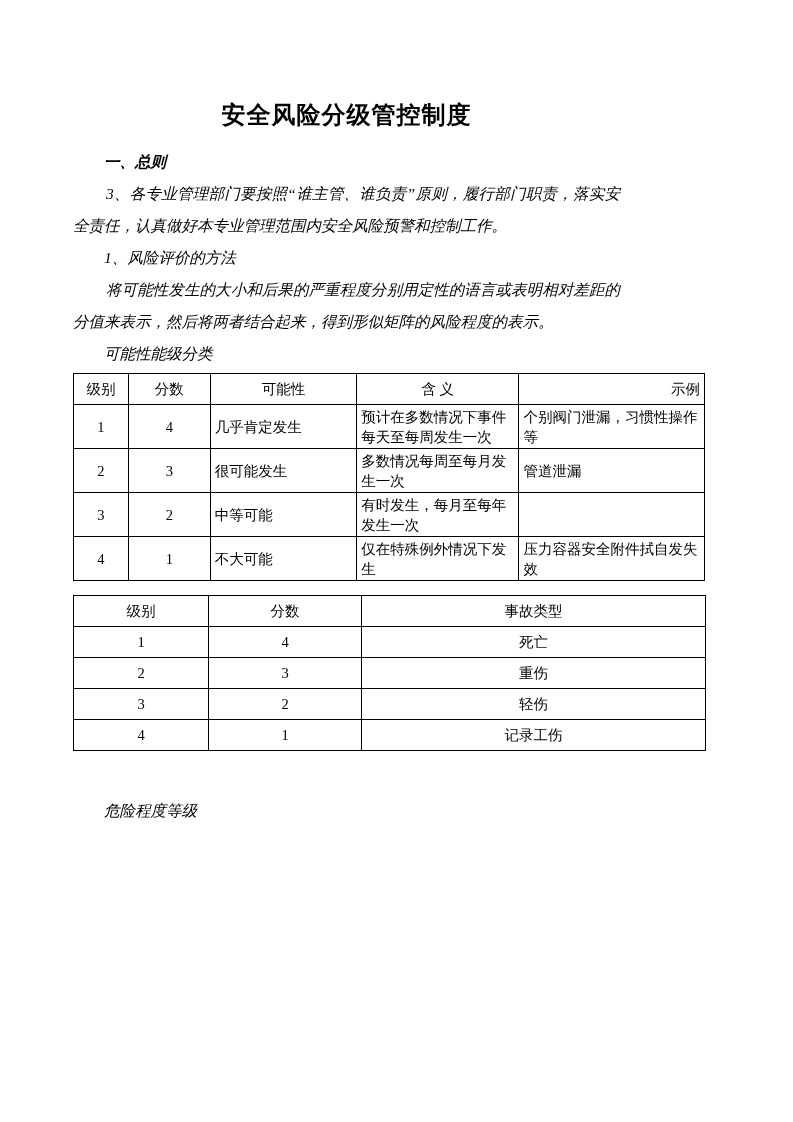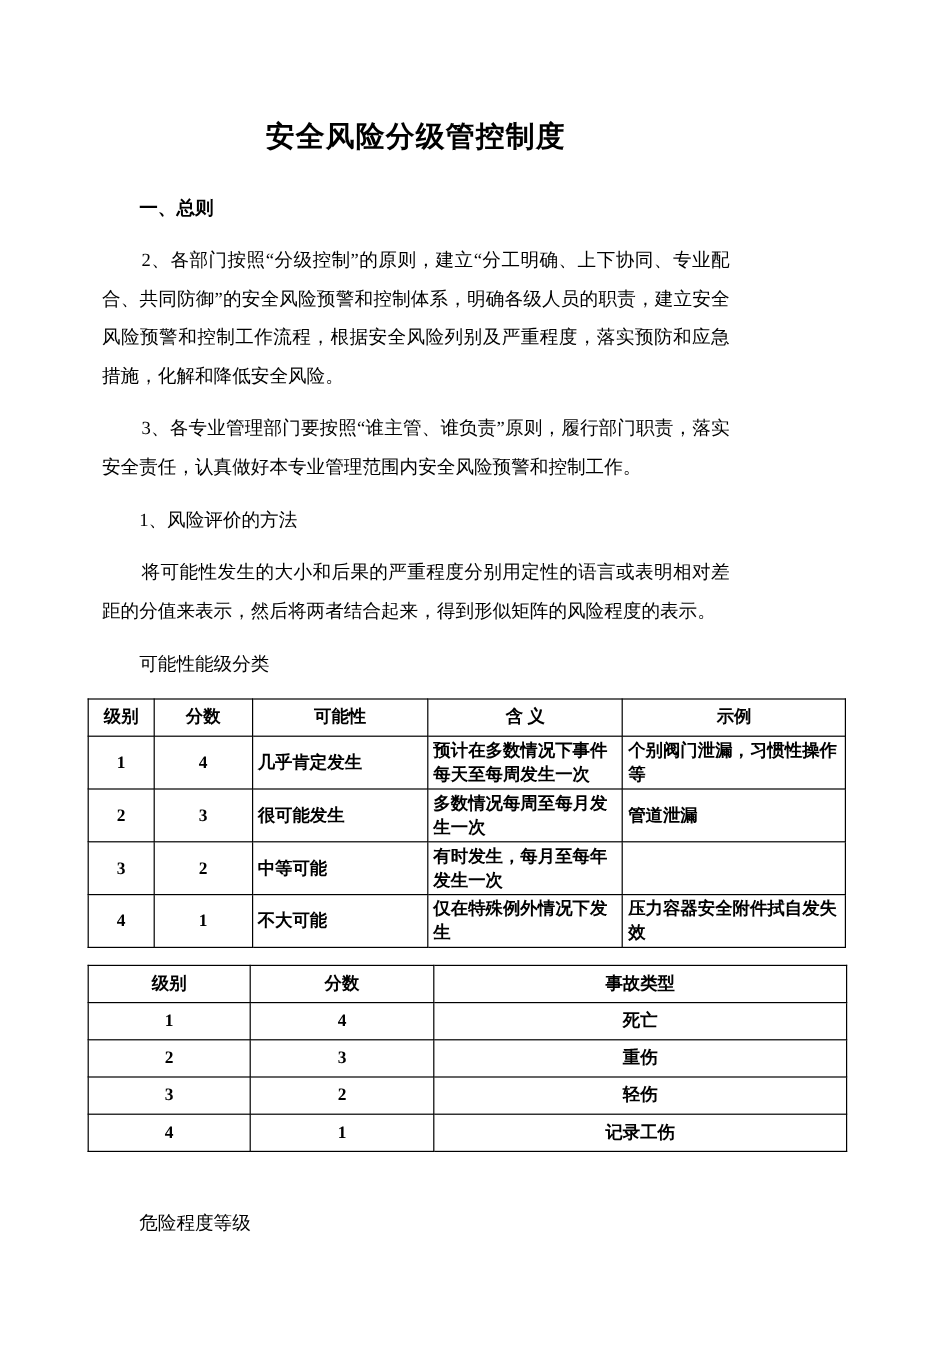--- a/index.html
+++ b/index.html
@@ -33,25 +33,26 @@
     padding-bottom: 0;
     line-height: 34px;
     font-family: "Liberation Sans", "DejaVu Sans", sans-serif;
   }
   .body-area {
     padding-left: 73px;
     padding-right: 73px;
     padding-top: 14px;
   }
   p {
-    margin: 12px;
+    margin: 0;
     font-size: 15.5px;
     line-height: 32px;
     text-align: justify;
     text-justify: inter-ideograph;
+    font-style: italic;
   }
   p.indent {
     text-indent: 33px;
   }
   p.heading {
     font-weight: bold;
     text-indent: 31px;
     font-size: 15.5px;
   }
   p.heading2 {
@@ -68,36 +69,36 @@
   table {
     border-collapse: collapse;
     width: 632px;
     margin: 0;
     table-layout: fixed;
   }
   table td, table th {
     border: 1px solid #000000;
     font-size: 14.5px;
     line-height: 20px;
-    font-weight: bold;
+    font-weight: normal;
     padding: 1px 4px;
     box-sizing: border-box;
     font-family: "Liberation Serif", "DejaVu Serif", serif;
   }
 
   
   .tbl-possibility { margin-top: 3px; }
   .tbl-possibility col.c0 { width: 45px; }
   .tbl-possibility col.c1 { width: 67px; }
   .tbl-possibility col.c2 { width: 120px; }
   .tbl-possibility col.c3 { width: 133px; }
   .tbl-possibility col.c4 { width: 152px; }
   .tbl-possibility thead td { height: 31px; vertical-align: middle; }
   .tbl-possibility thead td.ctr { text-align: center; }
-  .tbl-possibility thead td.lft { text-align: center; }
+  .tbl-possibility thead td.lft { text-align: right; }
   .tbl-possibility tbody td { height: 41px; }
   .tbl-possibility td.num { text-align: center; vertical-align: middle; }
   .tbl-possibility td.mid { text-align: left; vertical-align: middle; }
   .tbl-possibility td.top { text-align: left; vertical-align: top; padding-top: 2px; }
   .tbl-possibility td.tmid { text-align: left; vertical-align: middle; }
 
   
   .tbl-consequence { margin-top: 14px; }
   .tbl-consequence col.d0 { width: 135px; }
   .tbl-consequence col.d1 { width: 153px; }
@@ -116,21 +117,20 @@
 
 <div class="page">
 
   <h1 class="doc-title">安全风险分级管控制度</h1>
 
   <div class="body-area">
 
     <p class="heading">一、总则</p>
 
 
-    <p class="indent">2、各部门按照“分级控制”的原则，建立“分工明确、上下协同、专业配合、共同防御”的安全风险预警和控制体系，明确各级人员的职责，建立安全风险预警和控制工作流程，根据安全风险列别及严重程度，落实预防和应急措施，化解和降低安全风险。</p>
 
     <p class="indent">3、各专业管理部门要按照“谁主管、谁负责”原则，履行部门职责，落实安全责任，认真做好本专业管理范围内安全风险预警和控制工作。</p>
 
 
     <p class="caption">1、风险评价的方法</p>
 
 
     <p class="indent">将可能性发生的大小和后果的严重程度分别用定性的语言或表明相对差距的分值来表示，然后将两者结合起来，得到形似矩阵的风险程度的表示。</p>
 
     <p class="caption">可能性能级分类</p>

